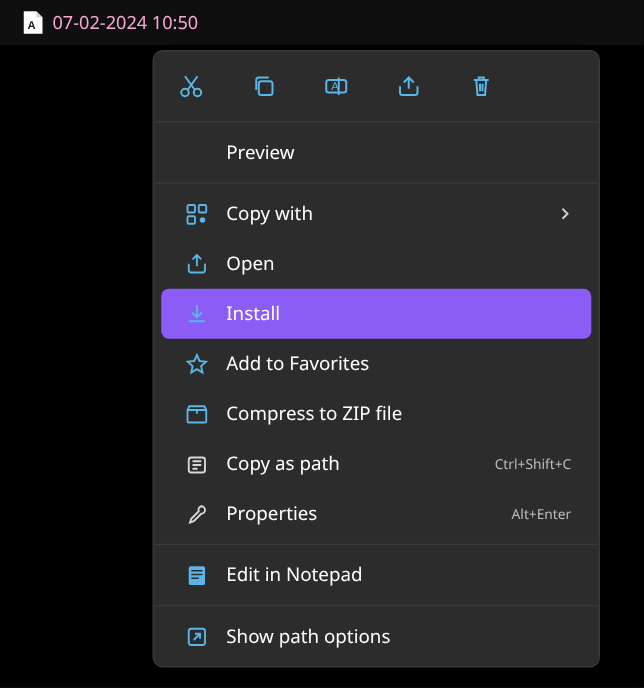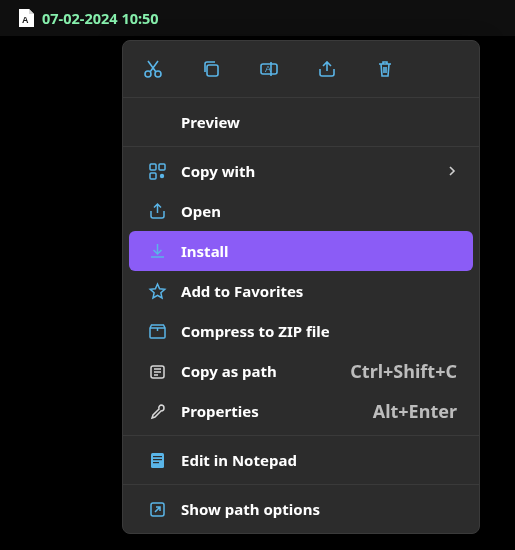--- a/index.html
+++ b/index.html
@@ -1,31 +1,31 @@
 <!DOCTYPE html>
 <html><head>
 <meta charset="utf-8">
 <style>
   * { margin: 0; padding: 0; box-sizing: border-box; }
   html, body { width: 515px; height: 550px; background: #000; font-family: "Segoe UI", system-ui, sans-serif; overflow: hidden; }
   .file-row { display: flex; align-items: center; height: 36px; padding: 0 18px; background: rgba(60,60,60,0.25); color: #fff; font-size: 14.5px; }
   .file-row .icon-col { display:flex; align-items:center; width: 24px; }
   .file-row .name { margin-left: 4px; flex:1; }
-  .file-row .date { color:#86efac;font-weight:bold; }
+  .file-row .date { color:#f9a8d4; }
   .context-menu { position:absolute; left:122px; top:40px; width:358px; background:#2c2c2c; border:1px solid #3a3a3a; border-radius:8px; box-shadow:0 8px 24px rgba(0,0,0,0.6); overflow:hidden; }
   .icon-bar { display:flex; align-items:center; gap:30px; padding:14px 16px 14px 16px; }
   .icon-bar .ib { width:28px; height:28px; display:flex; align-items:center; justify-content:center; color:#5ab5e8; }
   .sep { height:1px; background:#3a3a3a; margin:0; }
-  .group { padding:4px 0;font-weight:bold; }
+  .group { padding:4px 0; }
   .item { display:flex; align-items:center; height:40px; padding:0 16px; color:#fff; font-size:15px; cursor:default; border-radius:6px; margin:0 6px; }
   .item.hover { background:#8b5cf6; }
   .item .mi { width:24px; display:flex; align-items:center; justify-content:center; margin-right:12px; color:#5ab5e8; }
   .item .mi.white { color:#d8d8d8; }
   .item .lab { flex:1; }
-  .item .shortcut { color:#bdbdbd; font-size:18px; }
+  .item .shortcut { color:#bdbdbd; font-size:11px; }
   .item .chev { color:#cfcfcf; }
   svg { display:block; }
 </style>
 </head>
 <body>
 
 <div class="file-row">
   <span class="icon-col">
     <svg width="17" height="20" viewBox="0 0 17 20">
         <path d="M1 1h10l5 5v13H1z" fill="#fff"></path>

